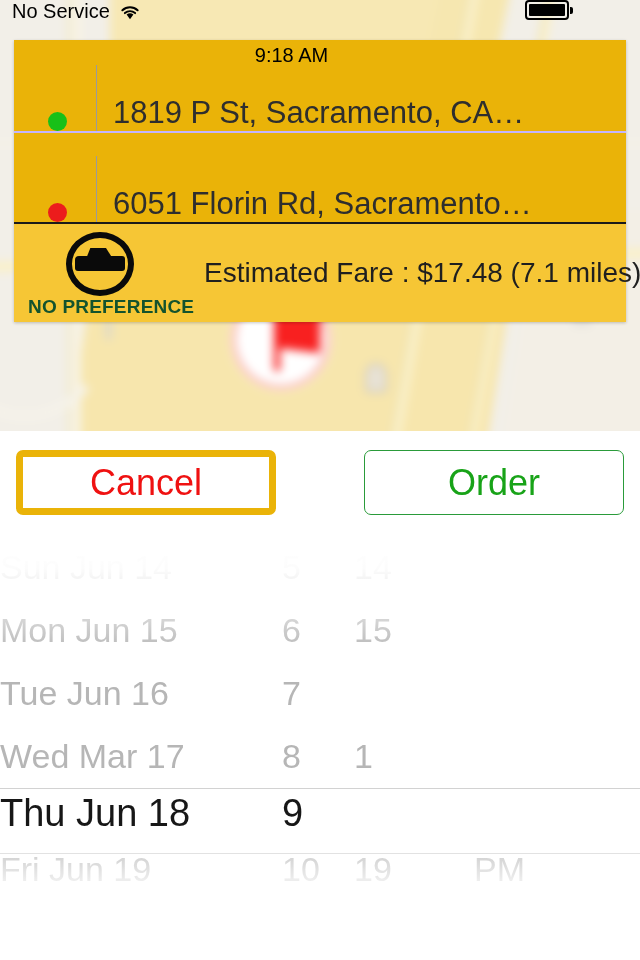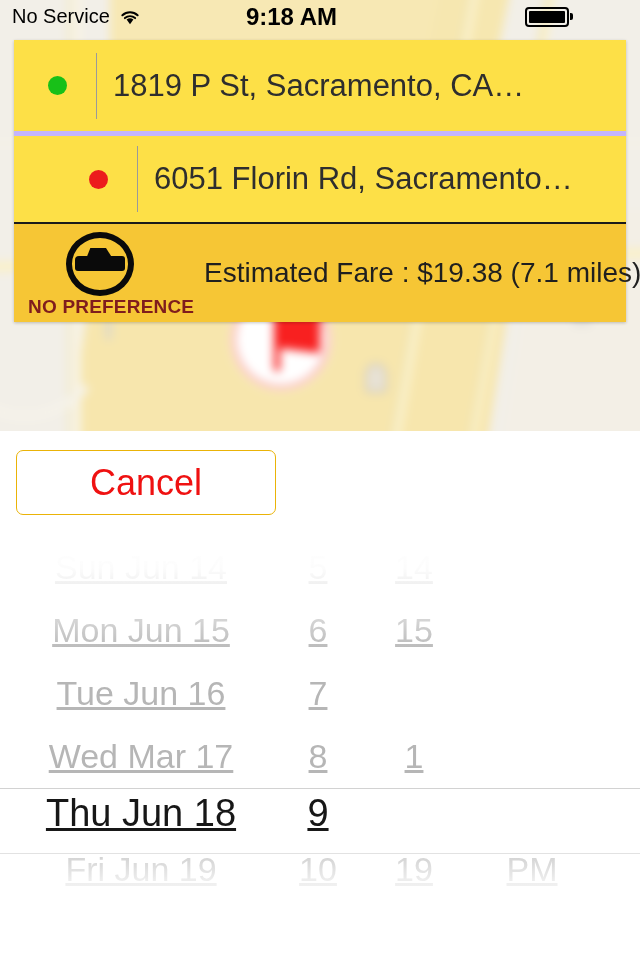--- a/index.html
+++ b/index.html
@@ -80,50 +80,50 @@
   }
   .flag-cloth{
     position:absolute; left:46px; top:22px; width:42px; height:42px;
     background:#f82020;
     clip-path:polygon(0 0,100% 8%,100% 100%,0 88%);
   }
 
   
   .statusbar{
     position:absolute; left:0; top:0; width:583px; height:33px;
-    display:flex; align-items:center; z-index:30;
+    display:flex; align-items:flex-start; z-index:30;
   }
   .sb-left{ display:flex; align-items:center; margin-left:12px; gap:8px; }
   .sb-carrier{ font-size:20px; color:#000; font-weight:400; }
   .wifi-icon{ display:block; }
   .sb-time{
     position:absolute; left:0; right:0; text-align:center;
-    font-size:24px; font-weight:bold; color:#000;
+    font-size:20px; font-weight:normal; color:#000;margin-top:44px;
   }
   .sb-right{ position:absolute; right:10px; display:flex; align-items:center; }
   .batt-body{
     width:44px; height:20px; border:2px solid #000; border-radius:4px;
     padding:2px; display:flex;
   }
   .batt-fill{ flex:1; background:#000; border-radius:1px; }
   .batt-cap{
     width:3px; height:7px; background:#000; margin-left:1px; border-radius:0 2px 2px 0;
   }
 
   
   .order-card{
     position:absolute; left:14px; top:40px; width:612px;
     z-index:20;
     box-shadow:0 1px 3px rgba(0,0,0,.22);
   }
   .addr-row{
-    position:relative; height:91px; background:#fde047;
-    display:flex; align-items:center;
-  }
-  .addr-row + .addr-row{ border-top:5px solid #c4b5fd;padding-left:41px; }
+    position:relative; height:91px; background:#eab308;
+    display:flex; align-items:flex-end;
+  }
+  .addr-row + .addr-row{ border-top:2px solid #c4b5fd; }
   .dot{
     width:19px; height:19px; border-radius:50%; margin-left:34px; flex:0 0 auto;
   }
   .dot-green{ background:#18c018; }
   .dot-red{ background:#ec1c1c; }
   .addr-sep{
     width:1px; background:#9a9a9a; height:66px; margin-left:29px; flex:0 0 auto;
   }
   .addr-text{
     margin-left:16px; font-size:31px; color:#2e2e2e; white-space:nowrap;
@@ -144,55 +144,55 @@
     position:absolute; left:9px; top:24px; width:50px; height:15px;
     background:#0a0a0a; border-radius:4px 3px 3px 3px;
   }
   .car-roof{
     position:absolute; left:20px; top:16px; width:27px; height:11px;
     background:#0a0a0a;
     clip-path:polygon(16% 0,74% 0,100% 100%,0 100%);
   }
   .no-pref{
     position:absolute; left:14px; bottom:4px;
-    font-size:19px; font-weight:bold; color:#7f1d1d; letter-spacing:.2px;
+    font-size:19px; font-weight:bold; color:#14532d; letter-spacing:.2px;
   }
   .fare-text{
     margin-left:190px; font-size:28px; color:#1f1f1f; white-space:nowrap;
   }
 
   
   .actions{
     position:absolute; left:0; top:431px; width:640px; height:113px;
     background:#ffffff; z-index:15;
   }
   .btn{
     position:absolute; top:19px; height:65px; width:260px;
     background:#ffffff; border-radius:7px;
     display:flex; align-items:center; justify-content:center;
     font-size:36px; cursor:pointer;
   }
-  .btn-cancel{ left:16px; border:1px solid #eab308; color:#ef1111; }
+  .btn-cancel{ left:16px; border:7px solid #eab308; color:#ef1111; }
   .btn-order { left:364px; border:1px solid #2a9b3a; color:#18a318; }
 
   
   .picker{
     position:absolute; left:0; top:544px; width:640px; height:416px;
     background:#ffffff; overflow:hidden;
   }
   .picker-rows{
     position:absolute; left:0; top:-8px; width:640px;
   }
   .prow{
     height:63px; display:flex; align-items:center;
     font-size:0; white-space:nowrap;
   }
   .prow span{
     display:inline-block; font-size:34px; color:#b6b6b6;
-    text-align:center; vertical-align:middle;text-decoration:underline;
+    text-align:left; vertical-align:middle;
   }
   .c-date { width:282px; }
   .c-hour { width:72px; padding-right:0; }
   .c-min  { width:120px; }
   .c-ampm { width:116px; }
   .prow.sel span{ color:#171717; font-size:38px; }
   .prow.sel{ height:50px; }
   .sel-band{
     position:absolute; left:0; width:640px; height:66px;
     border-top:1px solid #d2d2d2; border-bottom:1px solid #d2d2d2;
@@ -273,26 +273,27 @@
     <div class="addr-text">6051 Florin Rd, Sacramento…</div>
   </div>
 
   <div class="fare-bar">
     <div class="car-badge">
       <div class="car-ring"></div>
       <div class="car-roof"></div>
       <div class="car-body"></div>
     </div>
     <div class="no-pref">NO PREFERENCE</div>
-    <div class="fare-text">Estimated Fare : $19.38 (7.1 miles)</div>
+    <div class="fare-text">Estimated Fare : $17.48 (7.1 miles)</div>
   </div>
 </div>
 
 <div class="actions">
   <div class="btn btn-cancel">Cancel</div>
+  <div class="btn btn-order">Order</div>
 </div>
 
 <div class="picker">
   <div class="picker-rows" id="picker-rows">
       <div class="prow">
         <span class="c-date">Sun Jun 14</span>
         <span class="c-hour">5</span>
         <span class="c-min">14</span>
         <span class="c-ampm"></span>
       </div>

